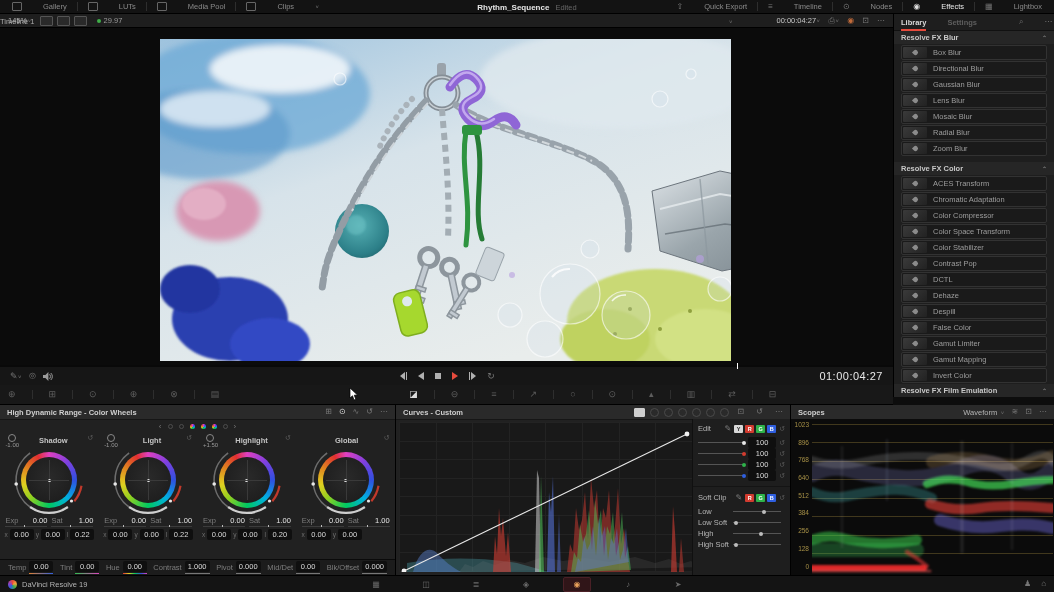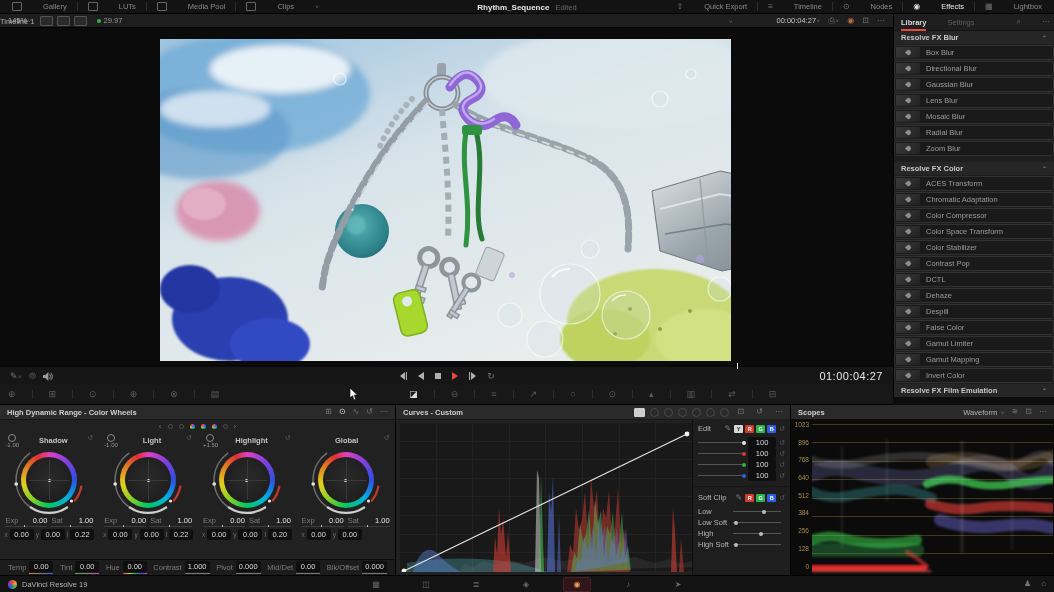--- a/index.html
+++ b/index.html
@@ -48,25 +48,25 @@
            display:flex;align-items:center;padding:0 8px;box-sizing:border-box;gap:10px;}
   .tool{color:#5d5d5d;font-size:9px;}
   .tool.active{color:#dcdcdc;}
   .cursor{position:absolute;left:349px;top:388px;z-index:40;}
 
   
   .library{left:893px;top:14px;width:161px;height:383px;background:#1e1e1e;border-left:1px solid #000;
            display:flex;flex-direction:column;box-sizing:border-box;}
   .lib-head{height:16px;display:flex;align-items:center;padding:0 7px;gap:21px;border-bottom:1px solid #111;}
   .lib-tab{color:#dadada;font-weight:bold;position:relative;}
-  .lib-tab.inactive{color:#5e5e5e;font-weight:normal;}
+  .lib-tab.inactive{color:#5e5e5e;font-weight:bold;}
   .lib-tab.current::after{content:"";position:absolute;left:0;right:0;bottom:-4px;height:2px;background:#e64b3d;}
   .sec-head{height:13px;background:#262626;display:flex;align-items:center;padding:0 7px;color:#c8c8c8;font-weight:bold;}
   .sec-head .icn{margin-left:auto;font-size:6px;}
-  .fx-item{height:13px;margin:1px 0;border:1px solid #323232;border-radius:2px;background:#1a1a1a;
+  .fx-item{height:13px;margin:1px 7px;border:1px solid #323232;border-radius:2px;background:#1a1a1a;
            display:flex;align-items:center;overflow:hidden;}
   .fx-thumb{width:24px;height:11px;margin:0 6px 0 1px;background:linear-gradient(135deg,#3a3a3a,#222);border-radius:1px;
             display:flex;align-items:center;justify-content:center;}
   .fx-thumb i{width:5px;height:5px;border-radius:50% 50% 50% 0;background:#8b8b8b;transform:rotate(45deg);display:block;}
   .fx-label{color:#9d9d9d;}
   .lib-foot{margin-top:auto;}
 
   
   .panel{background:#212121;box-sizing:border-box;border-left:1px solid #000;}
   .phead{height:14px;background:#2a2a2a;display:flex;align-items:center;padding:0 7px;border-bottom:1px solid #161616;}

